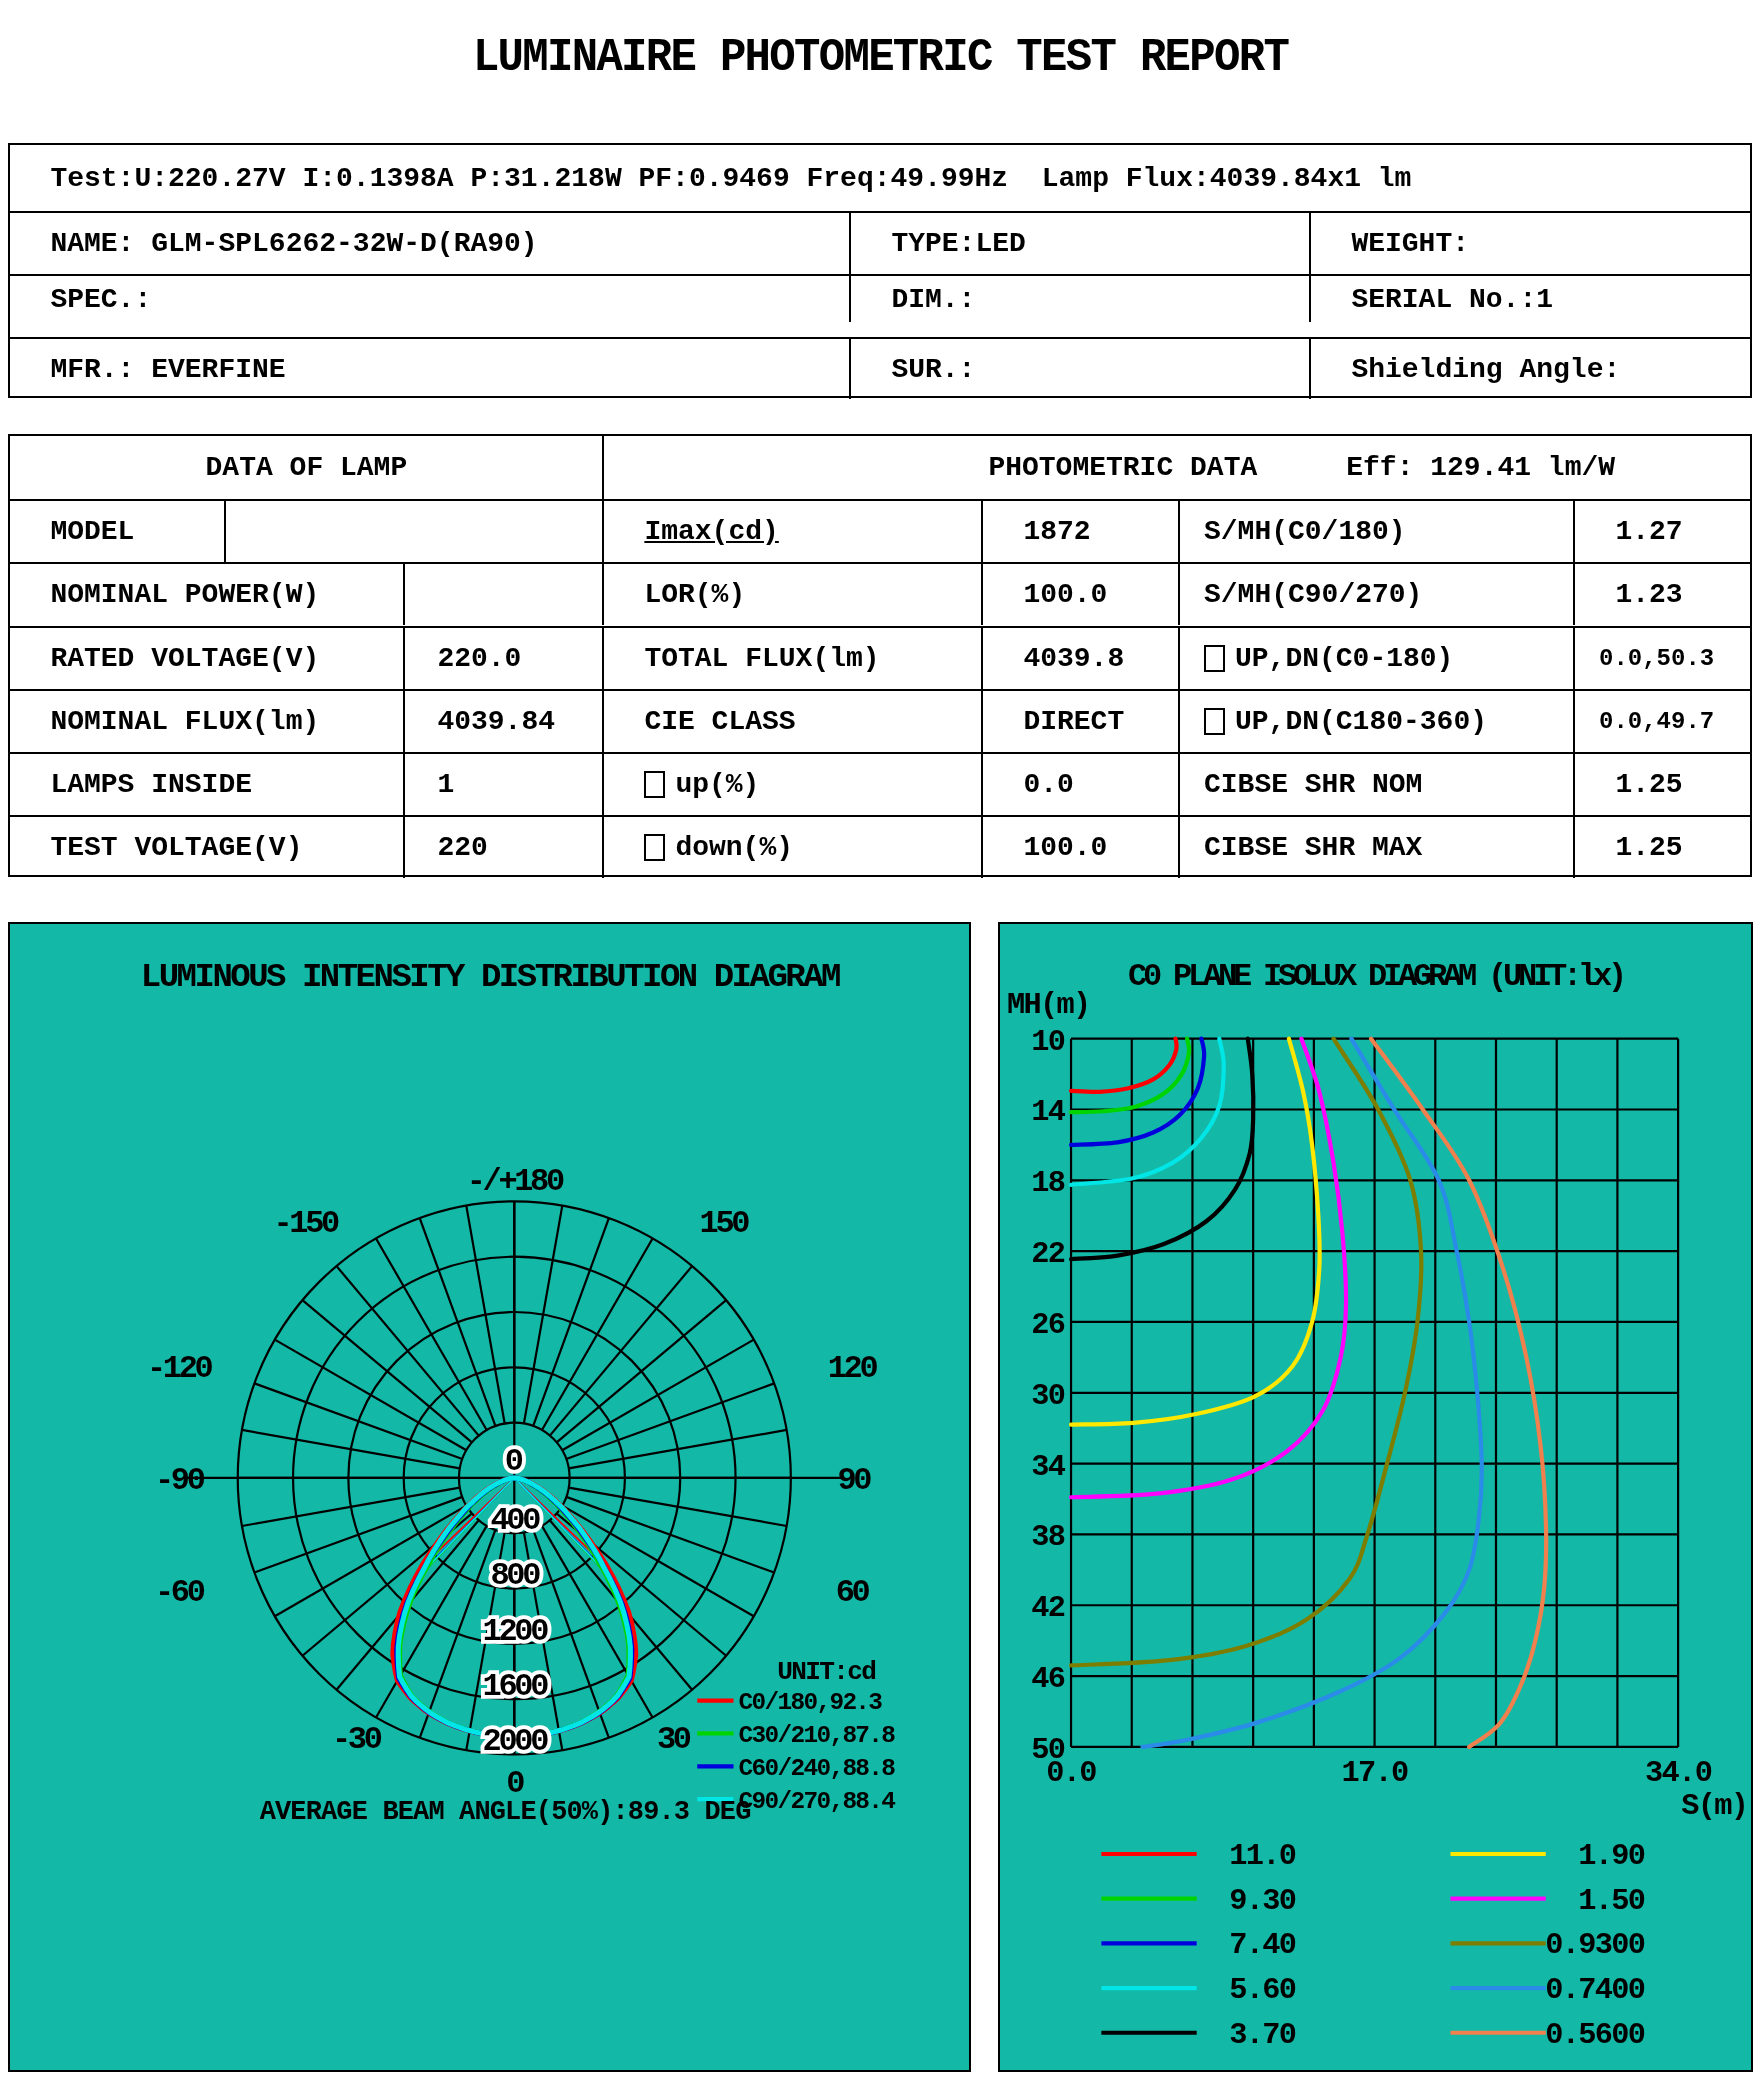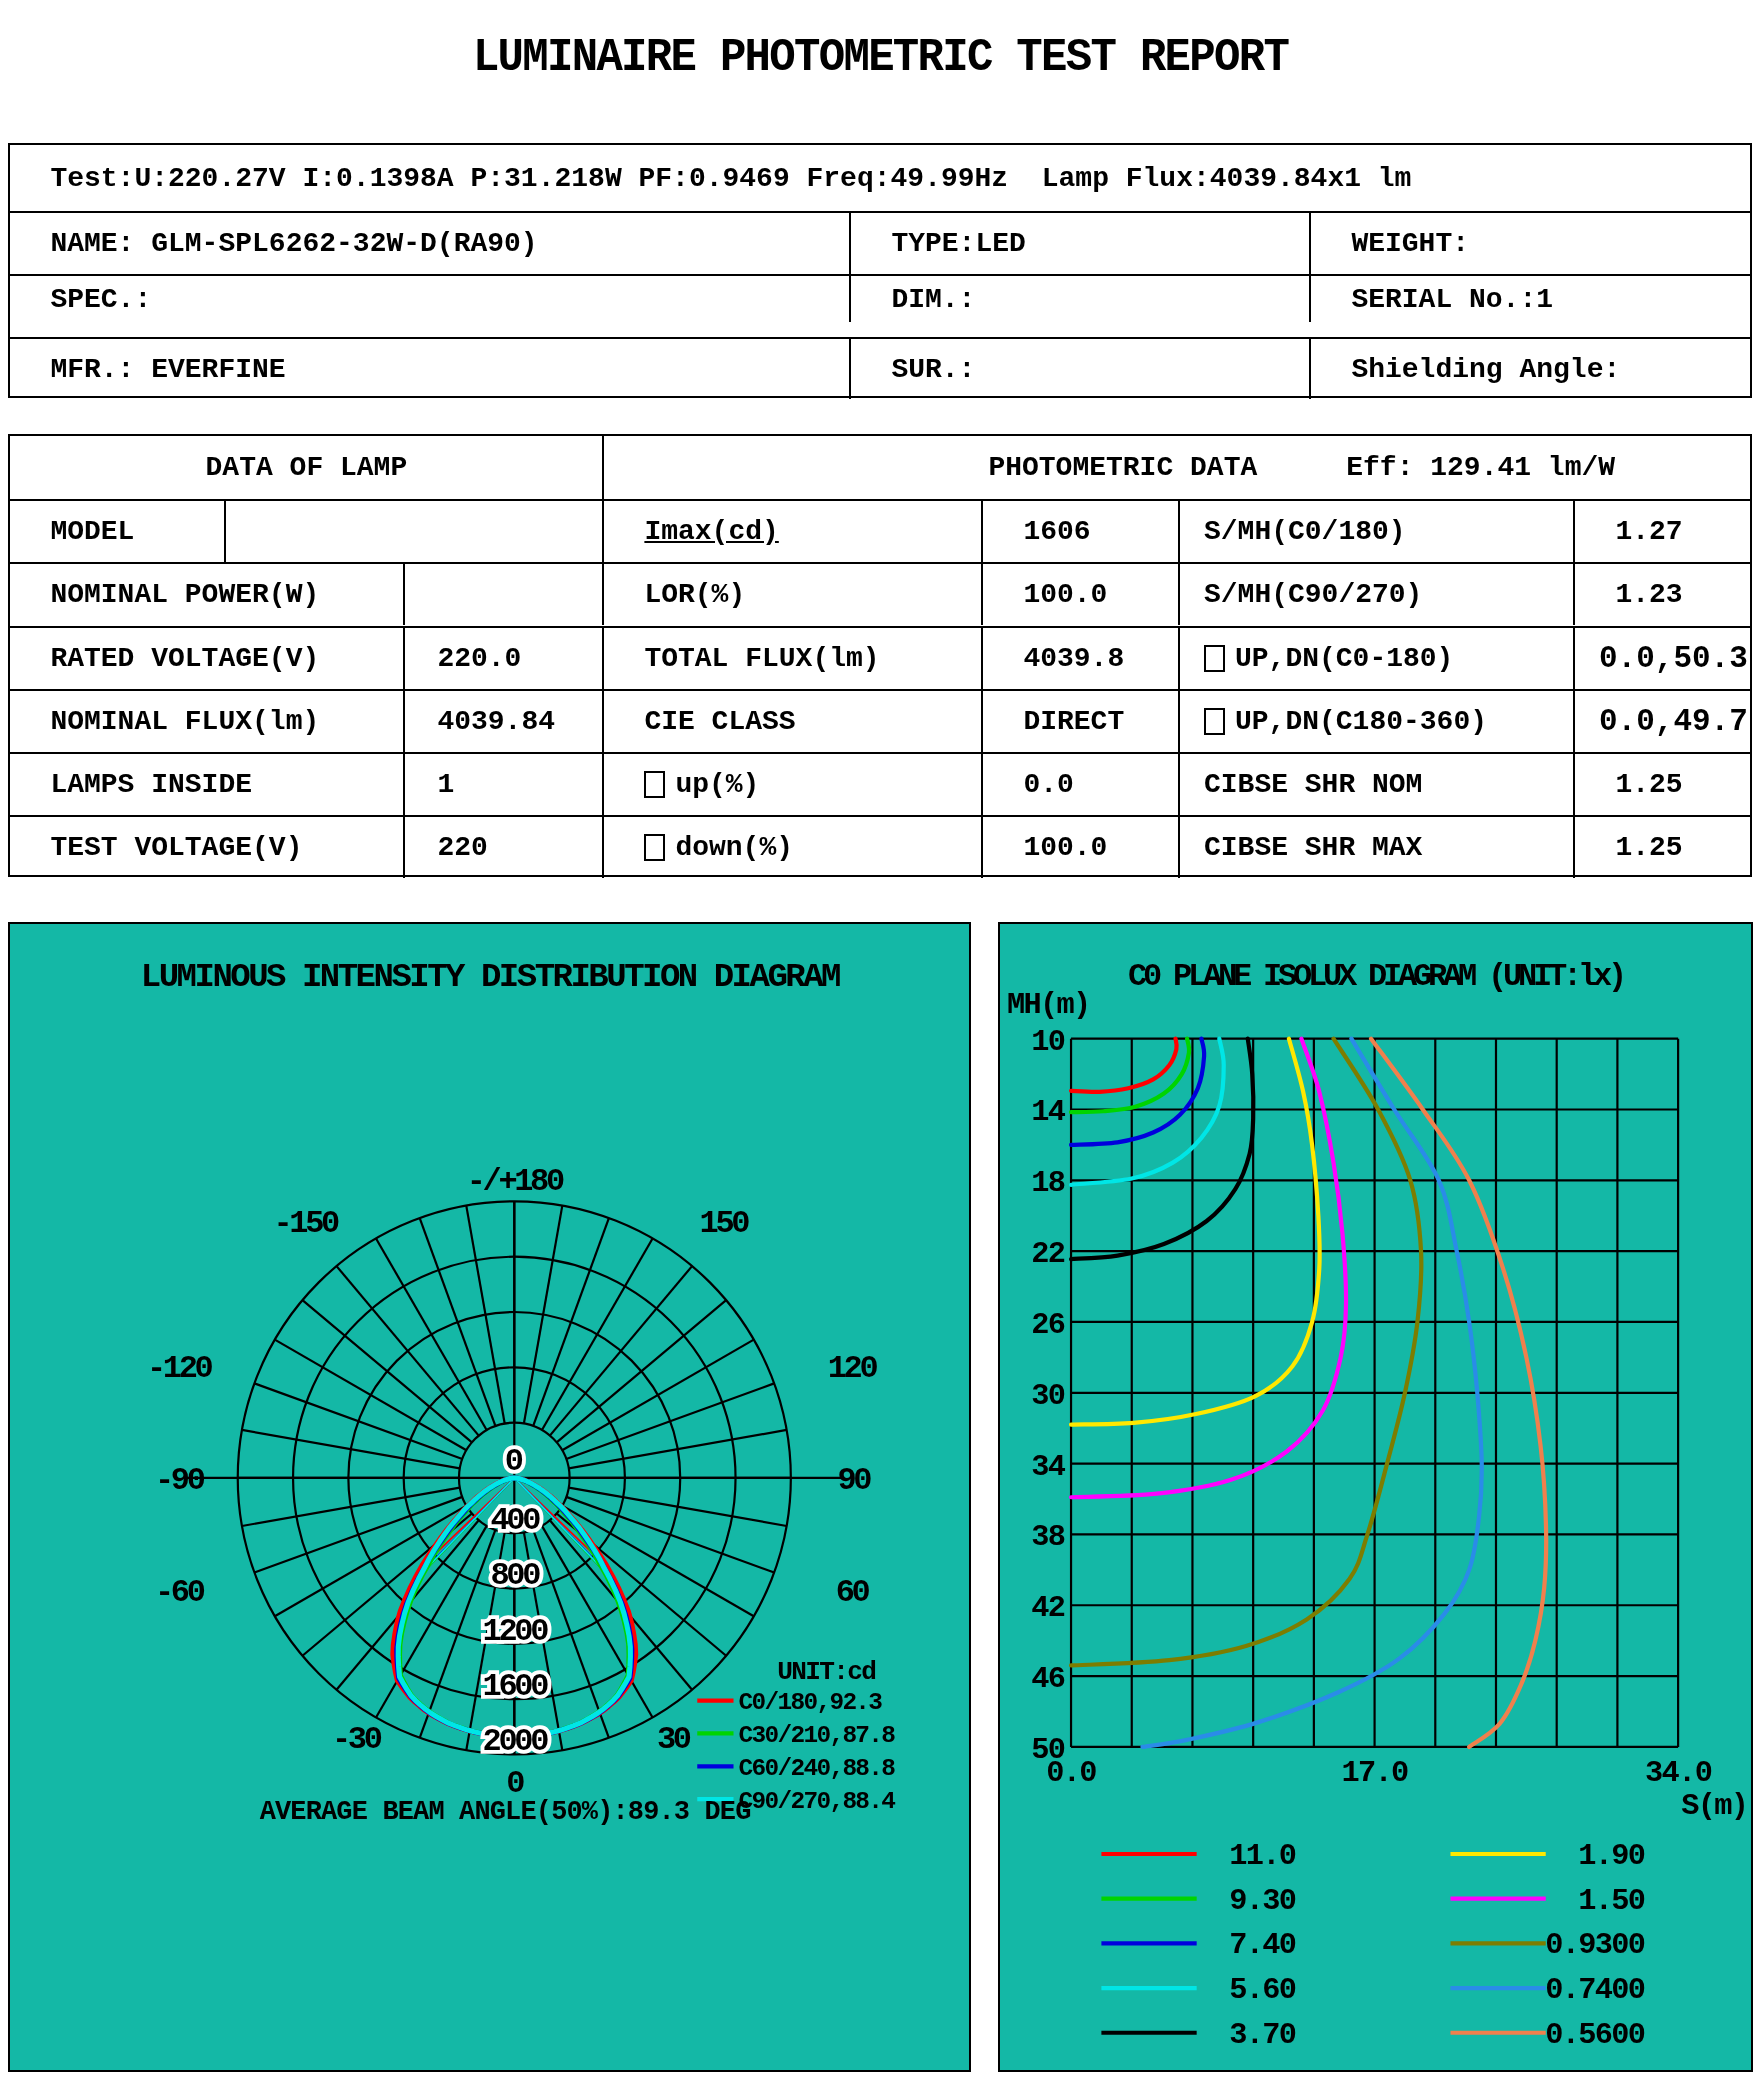--- a/index.html
+++ b/index.html
@@ -7,21 +7,21 @@
   .abs{position:absolute;}
   .page-title{top:32px;left:0;width:1761px;text-align:center;font-size:44px;font-weight:700;letter-spacing:-1.7px;transform:scaleY(1.05);}
   .tbl{border:2.5px solid #000;box-sizing:border-box;}
   .row{position:absolute;left:0;width:100%;box-sizing:border-box;}
   .row.bt{border-top:2.5px solid #000;}
   .cell{position:absolute;top:0;height:100%;box-sizing:border-box;display:flex;align-items:center;font-size:28px;font-weight:700;white-space:pre;}
   .cell.bl{border-left:2.5px solid #000;}
   .pad{padding-left:40px;}
   .pad-sm{padding-left:23.6px;}
   .ctr{justify-content:center;}
-  .small{font-size:31px;font-weight:700;}
+  .small{font-size:24px;font-weight:700;}
   .tofu{display:inline-block;width:17px;height:23px;border:2.5px solid #000;margin-right:10px;flex:none;}
   .chartbox{border:2.5px solid #000;box-sizing:border-box;background:#14b8a6;}
   .chart-title{position:absolute;left:0;width:100%;text-align:center;font-size:34px;font-weight:700;letter-spacing:-2.5px;white-space:pre;}
   svg{position:absolute;left:0;top:0;}
   svg text{font-family:"Liberation Mono","DejaVu Sans Mono",monospace;font-weight:700;}
 </style>
 </head>
 <body>
 
 <div class="abs page-title">LUMINAIRE PHOTOMETRIC TEST REPORT</div>
@@ -53,21 +53,21 @@
     <div class="cell bl" style="left:592px;width:1147px;text-align:right;">
       <span style="margin-left:384px;">PHOTOMETRIC DATA</span>
       <span style="margin-left:89px;">Eff: 129.41 lm/W</span>
     </div>
   </div>
 
   <div class="row bt" style="top:63px;height:63px;">
     <div class="cell pad" style="left:0;width:214px;">MODEL</div>
     <div class="cell bl" style="left:214px;width:378px;"></div>
     <div class="cell bl pad" style="left:592px;width:379px;text-decoration:underline;">Imax(cd)</div>
-    <div class="cell bl pad" style="left:971px;width:197px;">1606</div>
+    <div class="cell bl pad" style="left:971px;width:197px;">1872</div>
     <div class="cell bl pad-sm" style="left:1168px;width:395px;">S/MH(C0/180)</div>
     <div class="cell bl pad" style="left:1563px;width:176px;">1.27</div>
   </div>
 
   <div class="row bt" style="top:126px;height:63px;">
     <div class="cell pad" style="left:0;width:393px;">NOMINAL POWER(W)</div>
     <div class="cell bl" style="left:393px;width:199px;"></div>
     <div class="cell bl pad" style="left:592px;width:379px;">LOR(%)</div>
     <div class="cell bl pad" style="left:971px;width:197px;">100.0</div>
     <div class="cell bl pad-sm" style="left:1168px;width:395px;">S/MH(C90/270)</div>

